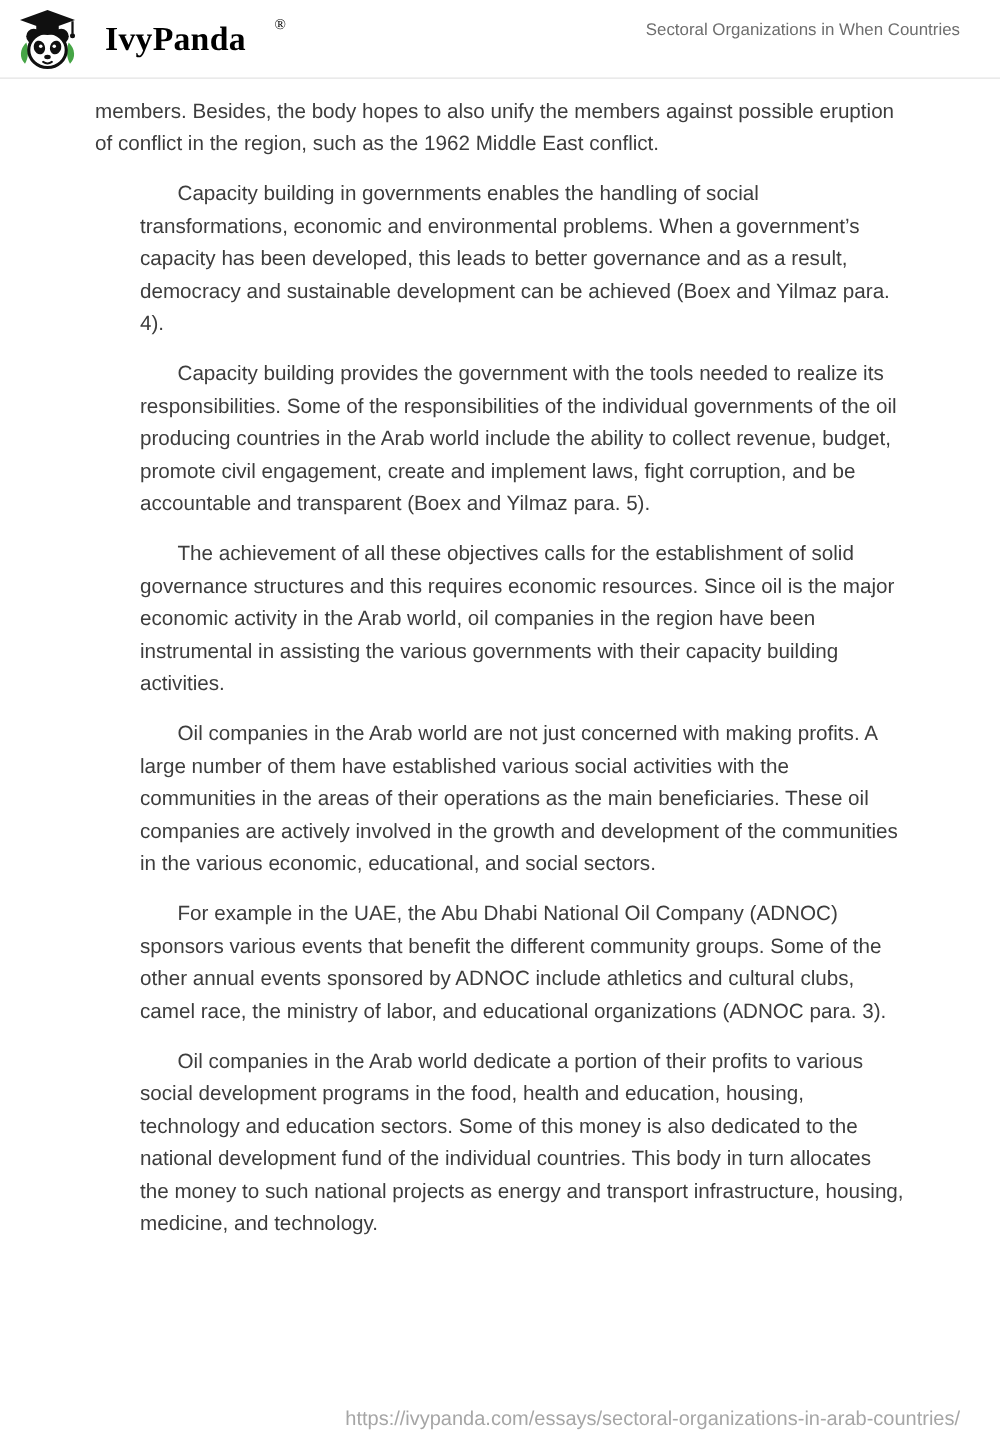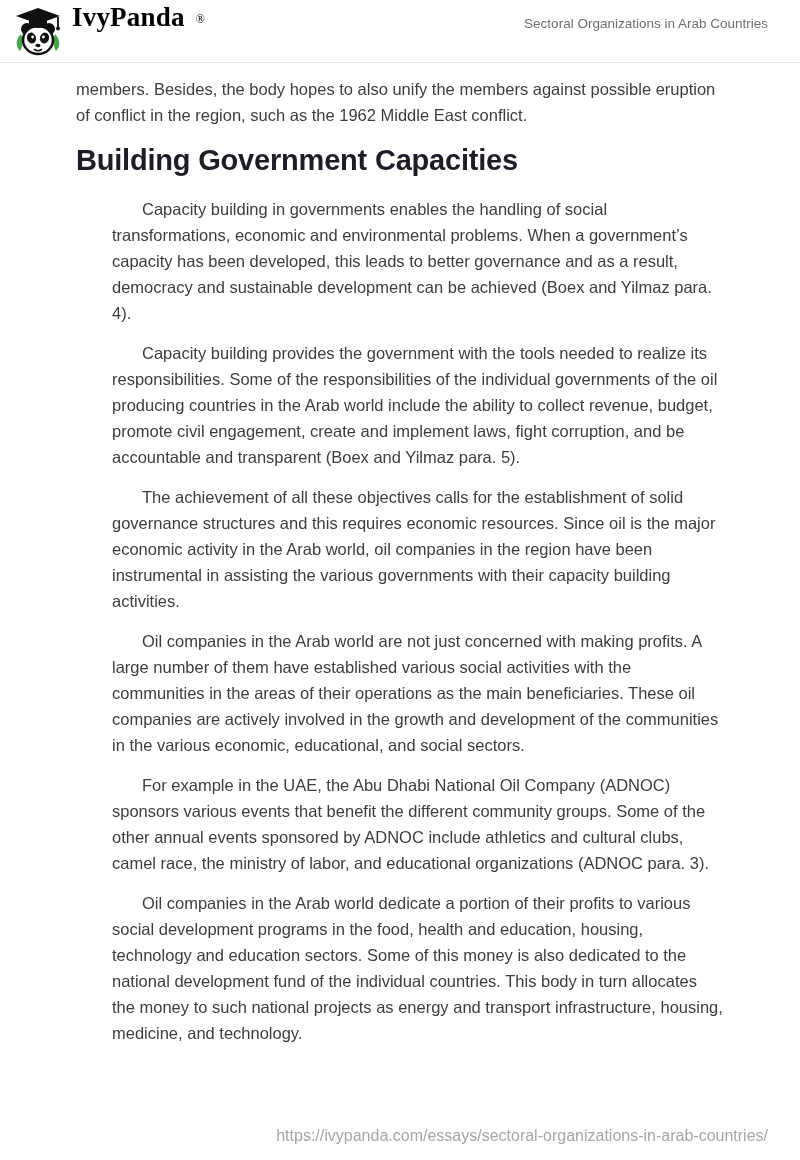--- a/index.html
+++ b/index.html
@@ -18,22 +18,22 @@
     height: 63px;
     display: flex;
     align-items: center;
     justify-content: space-between;
     padding: 0 32px 0 14px;
     border-bottom: 1px solid #e4e4e4;
   }
 
   .logo {
     display: flex;
-    align-items: flex-start;
-    gap: 10px;
+    align-items: center;
+    gap: 22px;
     cursor: pointer;
   }
   .logo-icon { display: inline-flex; width: 48px; height: 54px; margin-top: 4px; }
   .logo-text {
     font-family: "Liberation Serif", serif;
     font-weight: 700;
     font-size: 27px;
     color: #000000;
     letter-spacing: 0.2px;
   }
@@ -113,28 +113,27 @@
           <polygon points="24,1 46,9 24,17 2,9" fill="#101010"></polygon>
           <path d="M15 13.5 L15 19 Q24 23 33 19 L33 13.5 Z" fill="#101010"></path>
 
           <path d="M44 10 L44 20" stroke="#101010" stroke-width="1.8"></path>
           <circle cx="44" cy="21.5" r="2" fill="#101010"></circle>
         </svg>
       </span>
       <span class="logo-text">IvyPanda</span>
       <span class="reg">®</span>
     </div>
-    <div class="doc-title">Sectoral Organizations in Arab Countries</div>
+    <div class="doc-title">Sectoral Organizations in When Countries</div>
   </header>
 
   <main class="content">
 
     <p>members. Besides, the body hopes to also unify the members against possible eruption of conflict in the region, such as the 1962 Middle East conflict.</p>
 
-    <h2>Building Government Capacities</h2>
     <p class="indent">Capacity building in governments enables the handling of social transformations, economic and environmental problems. When a government’s capacity has been developed, this leads to better governance and as a result, democracy and sustainable development can be achieved (Boex and Yilmaz para. 4).</p>
     <p class="indent">Capacity building provides the government with the tools needed to realize its responsibilities. Some of the responsibilities of the individual governments of the oil producing countries in the Arab world include the ability to collect revenue, budget, promote civil engagement, create and implement laws, fight corruption, and be accountable and transparent (Boex and Yilmaz para. 5).</p>
     <p class="indent">The achievement of all these objectives calls for the establishment of solid governance structures and this requires economic resources. Since oil is the major economic activity in the Arab world, oil companies in the region have been instrumental in assisting the various governments with their capacity building activities.</p>
 
     <p class="indent">Oil companies in the Arab world are not just concerned with making profits. A large number of them have established various social activities with the communities in the areas of their operations as the main beneficiaries. These oil companies are actively involved in the growth and development of the communities in the various economic, educational, and social sectors.</p>
     <p class="indent">For example in the UAE, the Abu Dhabi National Oil Company (ADNOC) sponsors various events that benefit the different community groups. Some of the other annual events sponsored by ADNOC include athletics and cultural clubs, camel race, the ministry of labor, and educational organizations (ADNOC para. 3).</p>
 
     <p class="indent">Oil companies in the Arab world dedicate a portion of their profits to various social development programs in the food, health and education, housing, technology and education sectors. Some of this money is also dedicated to the national development fund of the individual countries. This body in turn allocates the money to such national projects as energy and transport infrastructure, housing, medicine, and technology.</p>
 
   </main>

